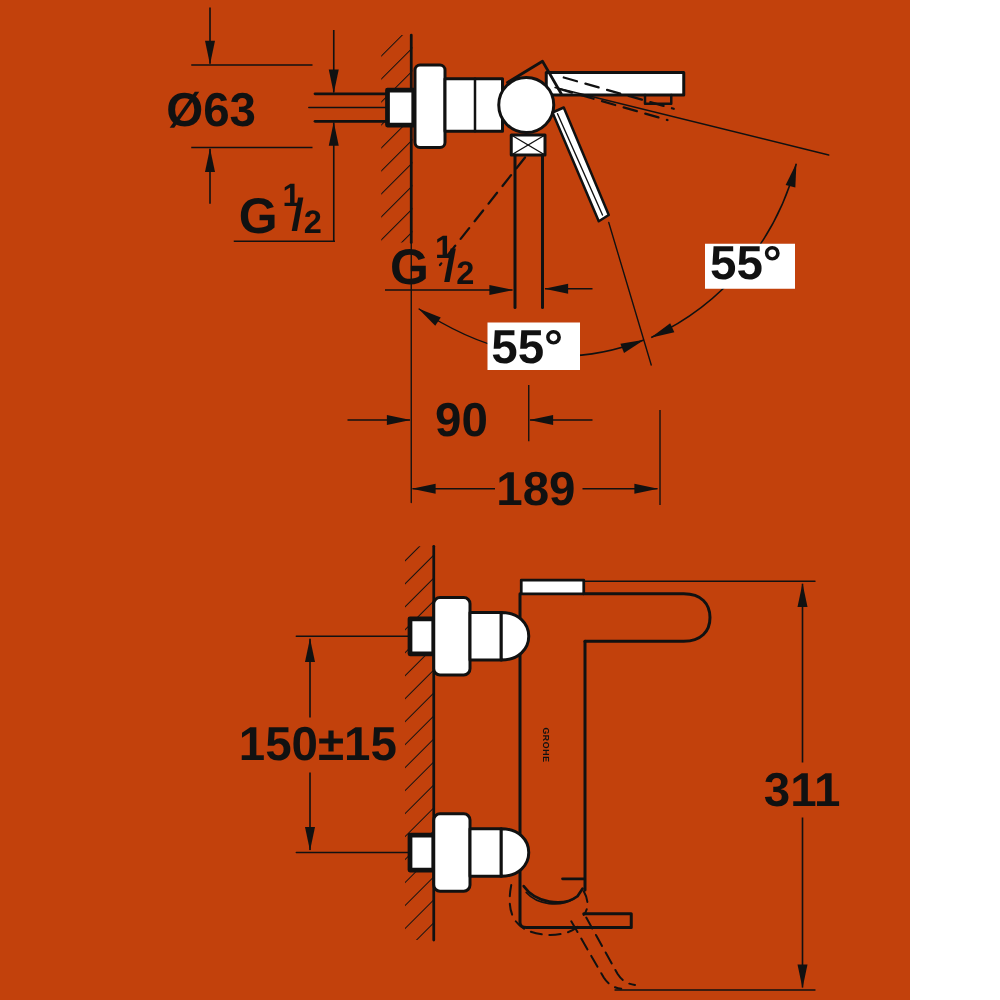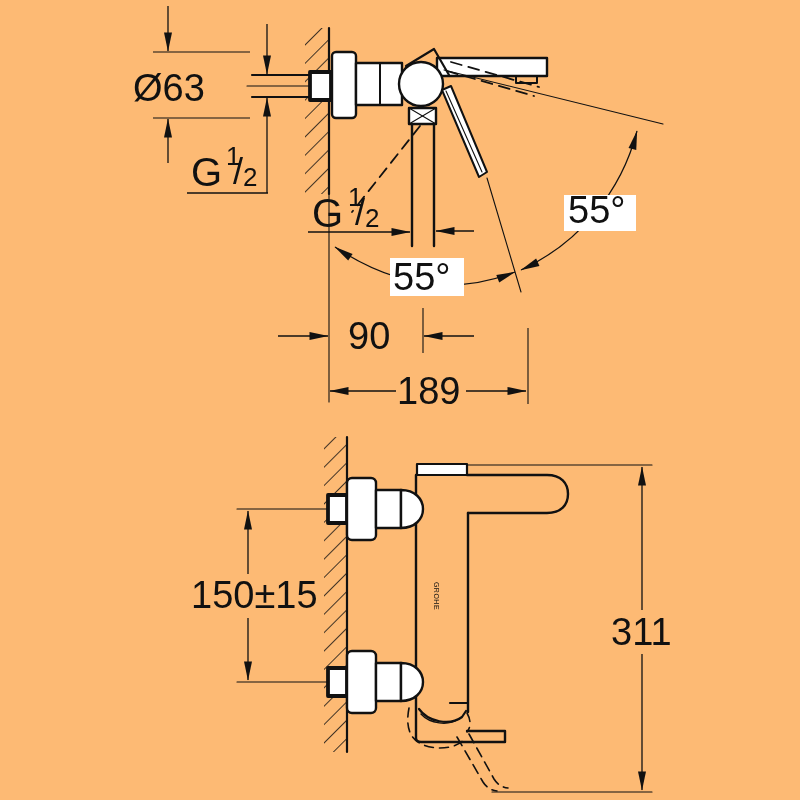--- a/index.html
+++ b/index.html
@@ -1,17 +1,17 @@
 <!DOCTYPE html>
 <html><head>
 <meta charset="utf-8">
 <style>
   html,body{margin:0;padding:0;background:#ffffff;}
-  .stage{position:relative;width:800px;height:800px;background:#fdba74;overflow:hidden;
-         font-family:"Liberation Sans",sans-serif;}
+  .stage{position:relative;width:728px;height:800px;background:#c2410c;overflow:hidden;
+         font-family:"Liberation Sans",sans-serif;font-weight:bold;}
   svg{display:block;}
   text{fill:#111;font-family:"Liberation Sans",sans-serif;}
   .dim{font-size:38px;}
   .gbig{font-size:40px;}
   .frac{font-size:26px;}
   .slash{font-size:36px;}
   .logo{font-size:7px;letter-spacing:.5px;}
 </style>
 </head>
 <body>

